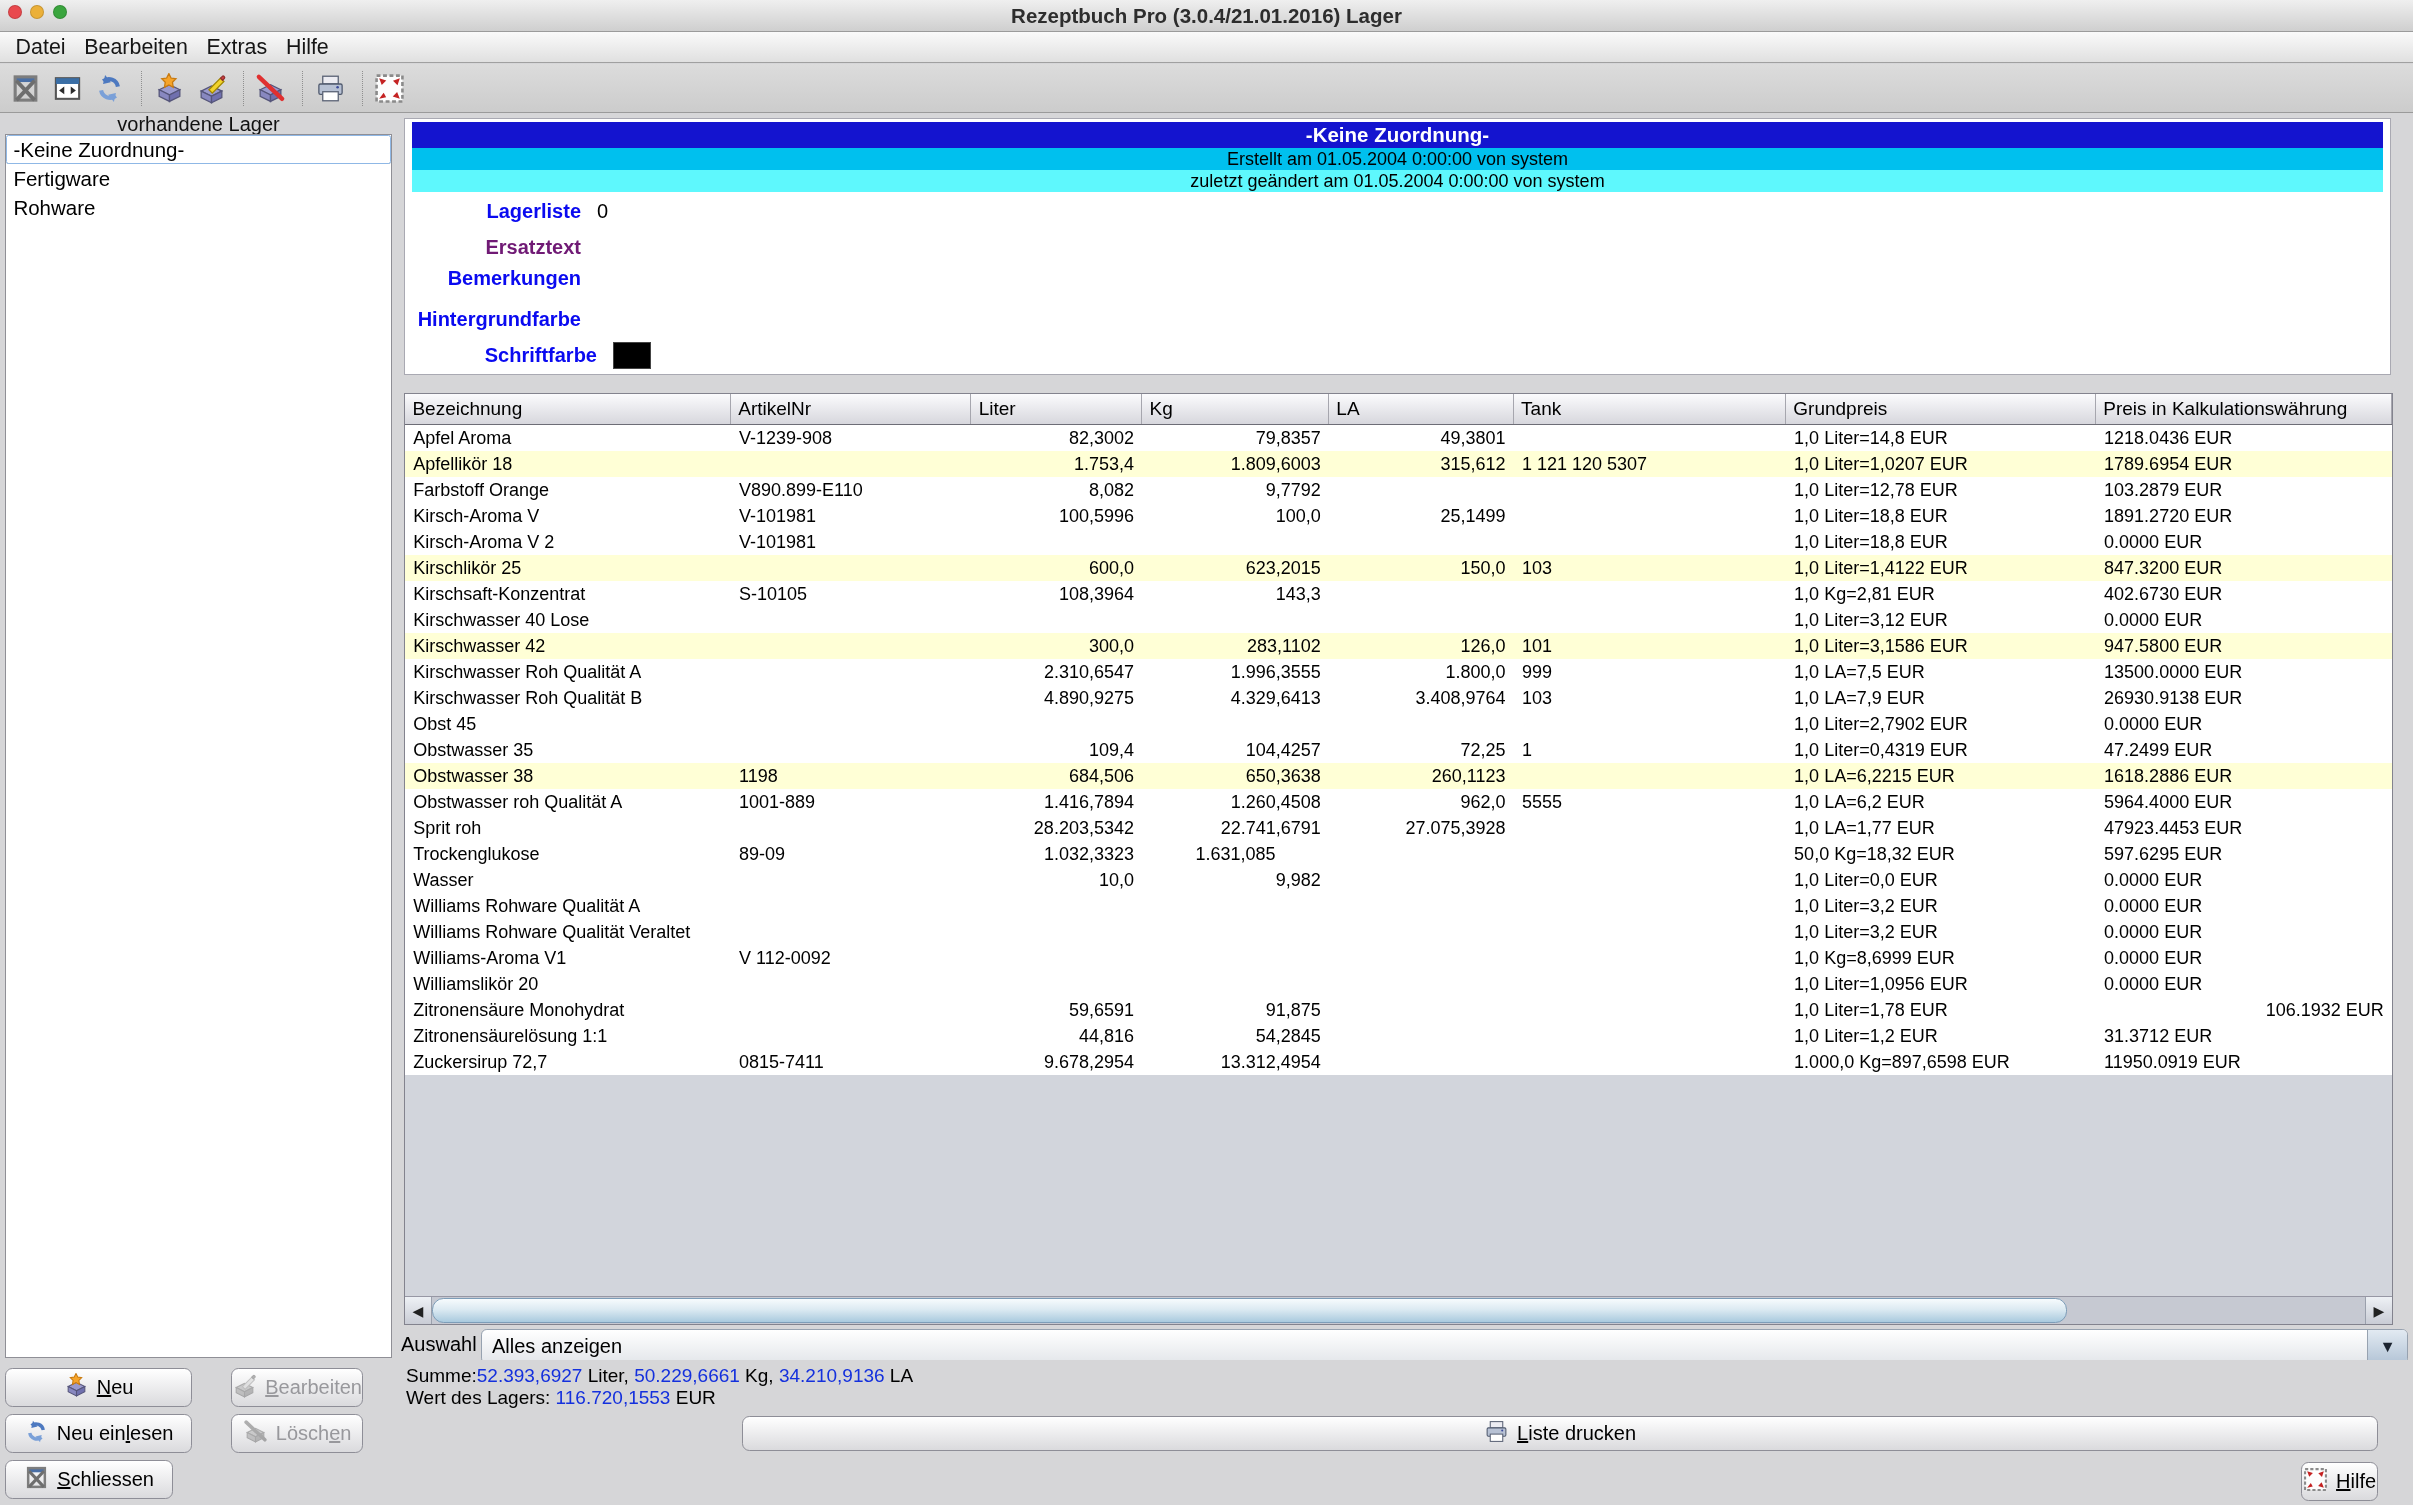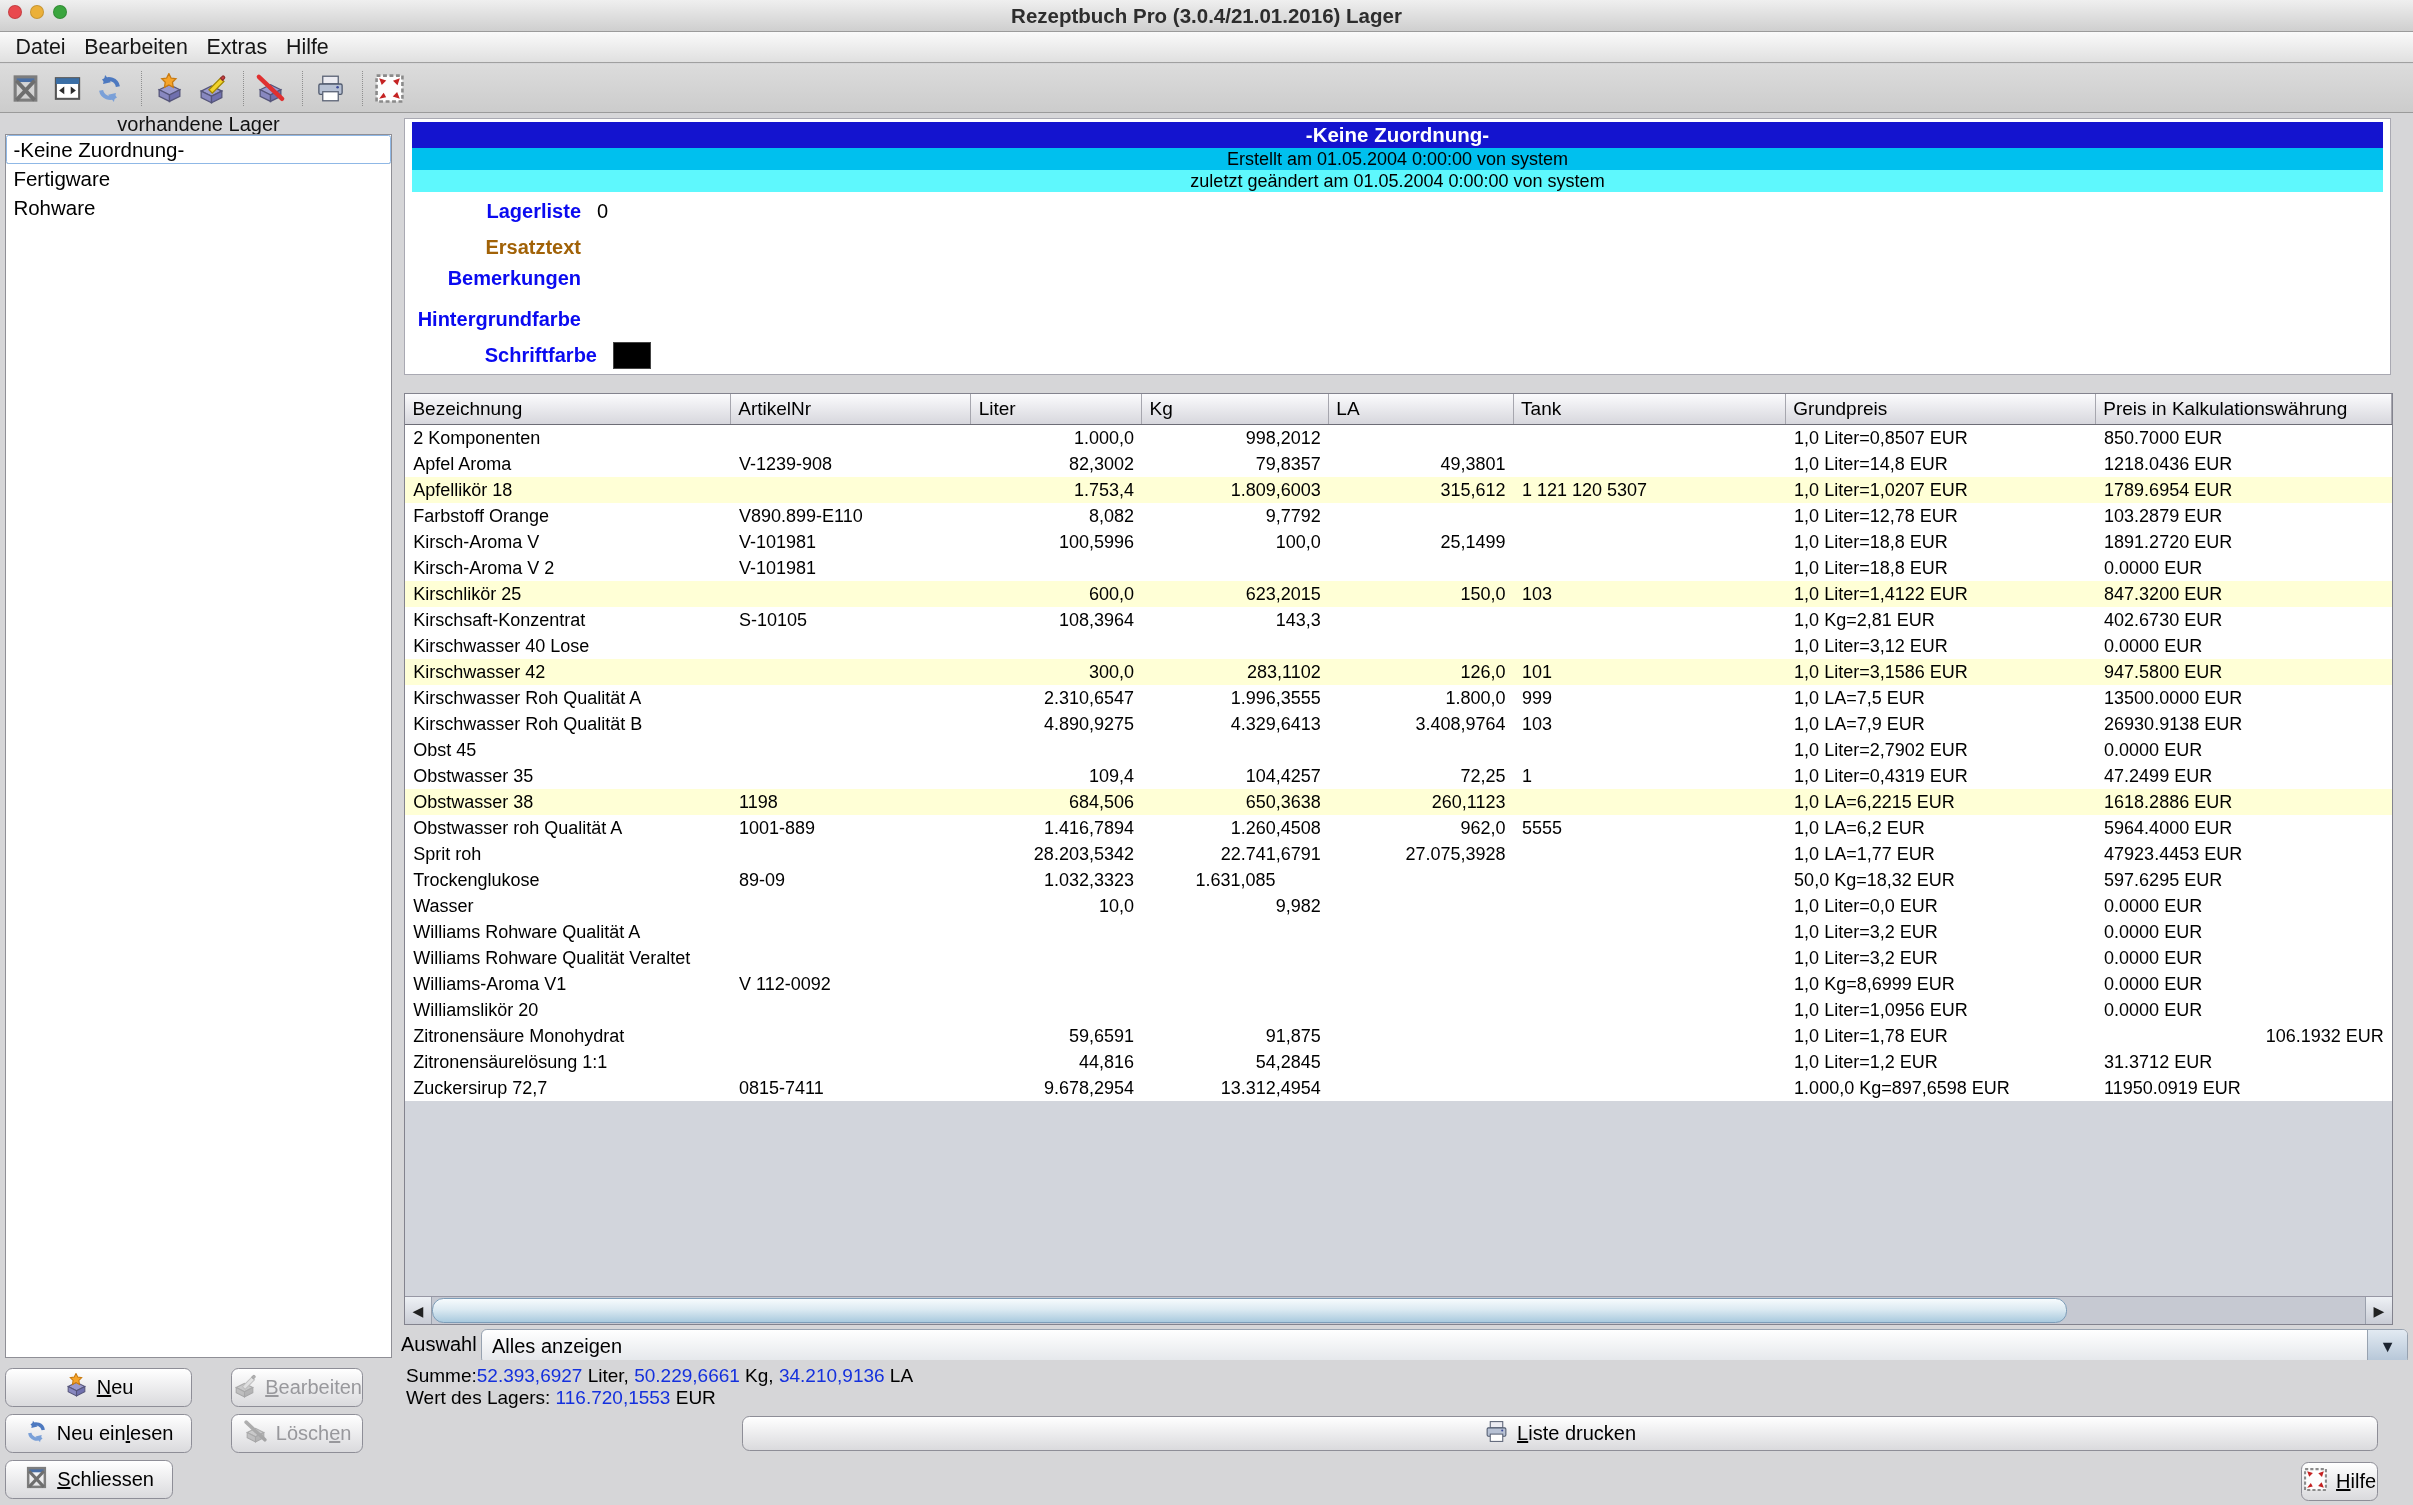--- a/index.html
+++ b/index.html
@@ -195,21 +195,21 @@
   <div class="detail-panel">
     <div class="bar bar-title" id="bar-title" style="background: rgb(20, 20, 207);">-Keine Zuordnung-</div>
     <div class="bar bar-sub" id="bar-created" style="background: rgb(0, 192, 238);">Erstellt am 01.05.2004 0:00:00 von system</div>
     <div class="bar bar-sub" id="bar-modified" style="background: rgb(94, 248, 253);">zuletzt geändert am 01.05.2004 0:00:00 von system</div>
     <div id="fields">
         <div class="field-row" style="top:81px;left:0;width:100%">
           <div class="field-label" style="color:#0a0af0">Lagerliste</div>
           <div class="field-value">0</div>
         </div>
         <div class="field-row" style="top:117px;left:0;width:100%">
-          <div class="field-label" style="color:#a16207">Ersatztext</div>
+          <div class="field-label" style="color:#701a75">Ersatztext</div>
         </div>
         <div class="field-row" style="top:148px;left:0;width:100%">
           <div class="field-label" style="color:#0a0af0">Bemerkungen</div>
         </div>
         <div class="field-row" style="top:189px;left:0;width:100%">
           <div class="field-label" style="color:#0a0af0">Hintergrundfarbe</div>
         </div>
         <div class="field-row" style="top:225px;left:16px;width:100%">
           <div class="field-label" style="color:#0a0af0">Schriftfarbe</div>
           <div class="swatch" style="background:#000000"></div>
@@ -223,30 +223,20 @@
         <div class="th" style="width:12.1%">ArtikelNr</div>
         <div class="th" style="width:8.6%">Liter</div>
         <div class="th" style="width:9.4%">Kg</div>
         <div class="th" style="width:9.3%">LA</div>
         <div class="th" style="width:13.7%">Tank</div>
         <div class="th" style="width:15.6%">Grundpreis</div>
         <div class="th" style="width:14.9%">Preis in Kalkulationswährung</div>
       </div>
     <div id="tbody">
         <div class="tr">
-          <div class="td" style="width:16.4%;text-align:left">2 Komponenten</div>
-          <div class="td" style="width:12.1%;text-align:left"></div>
-          <div class="td" style="width:8.6%;text-align:right">1.000,0</div>
-          <div class="td" style="width:9.4%;text-align:right">998,2012</div>
-          <div class="td" style="width:9.3%;text-align:right"></div>
-          <div class="td" style="width:13.7%;text-align:left"></div>
-          <div class="td" style="width:15.6%;text-align:left">1,0 Liter=0,8507 EUR</div>
-          <div class="td" style="width:14.9%;text-align:left">850.7000 EUR</div>
-        </div>
-        <div class="tr">
           <div class="td" style="width:16.4%;text-align:left">Apfel Aroma</div>
           <div class="td" style="width:12.1%;text-align:left">V-1239-908</div>
           <div class="td" style="width:8.6%;text-align:right">82,3002</div>
           <div class="td" style="width:9.4%;text-align:right">79,8357</div>
           <div class="td" style="width:9.3%;text-align:right">49,3801</div>
           <div class="td" style="width:13.7%;text-align:left"></div>
           <div class="td" style="width:15.6%;text-align:left">1,0 Liter=14,8 EUR</div>
           <div class="td" style="width:14.9%;text-align:left">1218.0436 EUR</div>
         </div>
         <div class="tr hl" style="background: rgb(255, 255, 214);">

